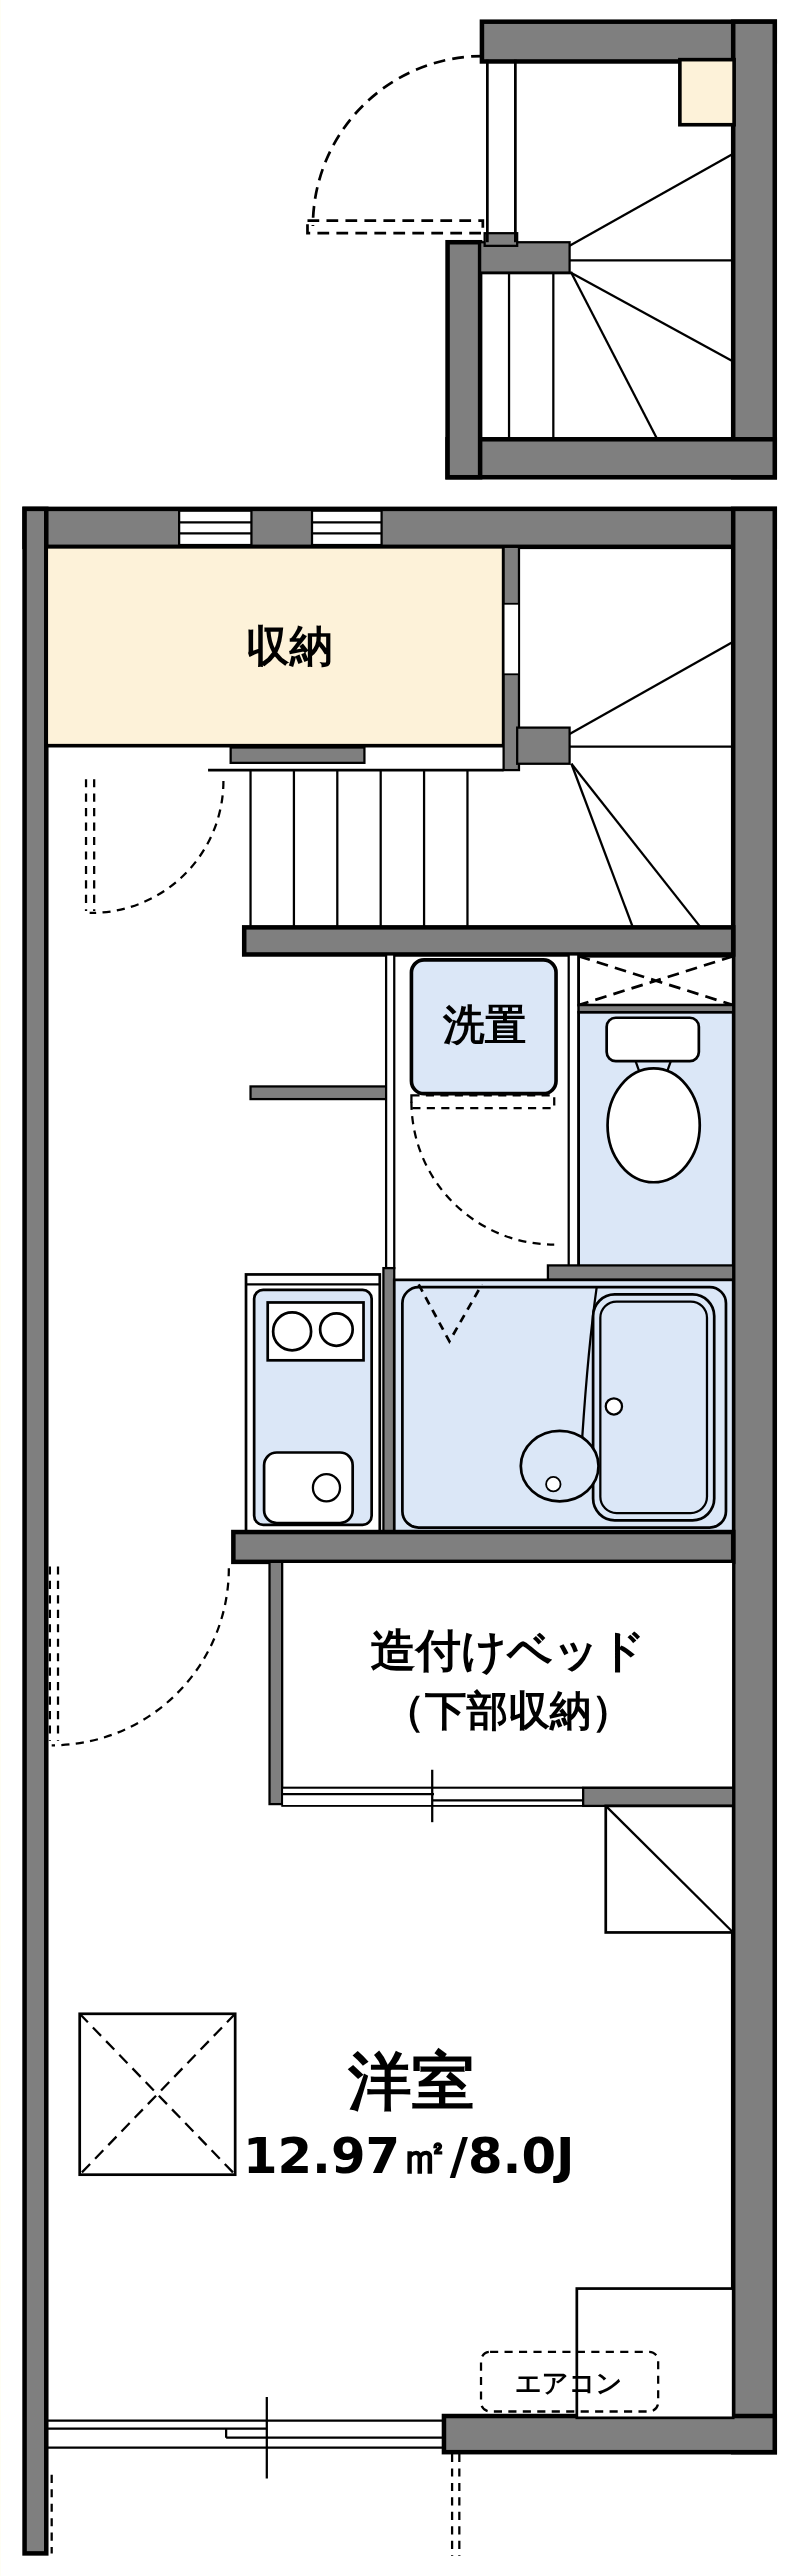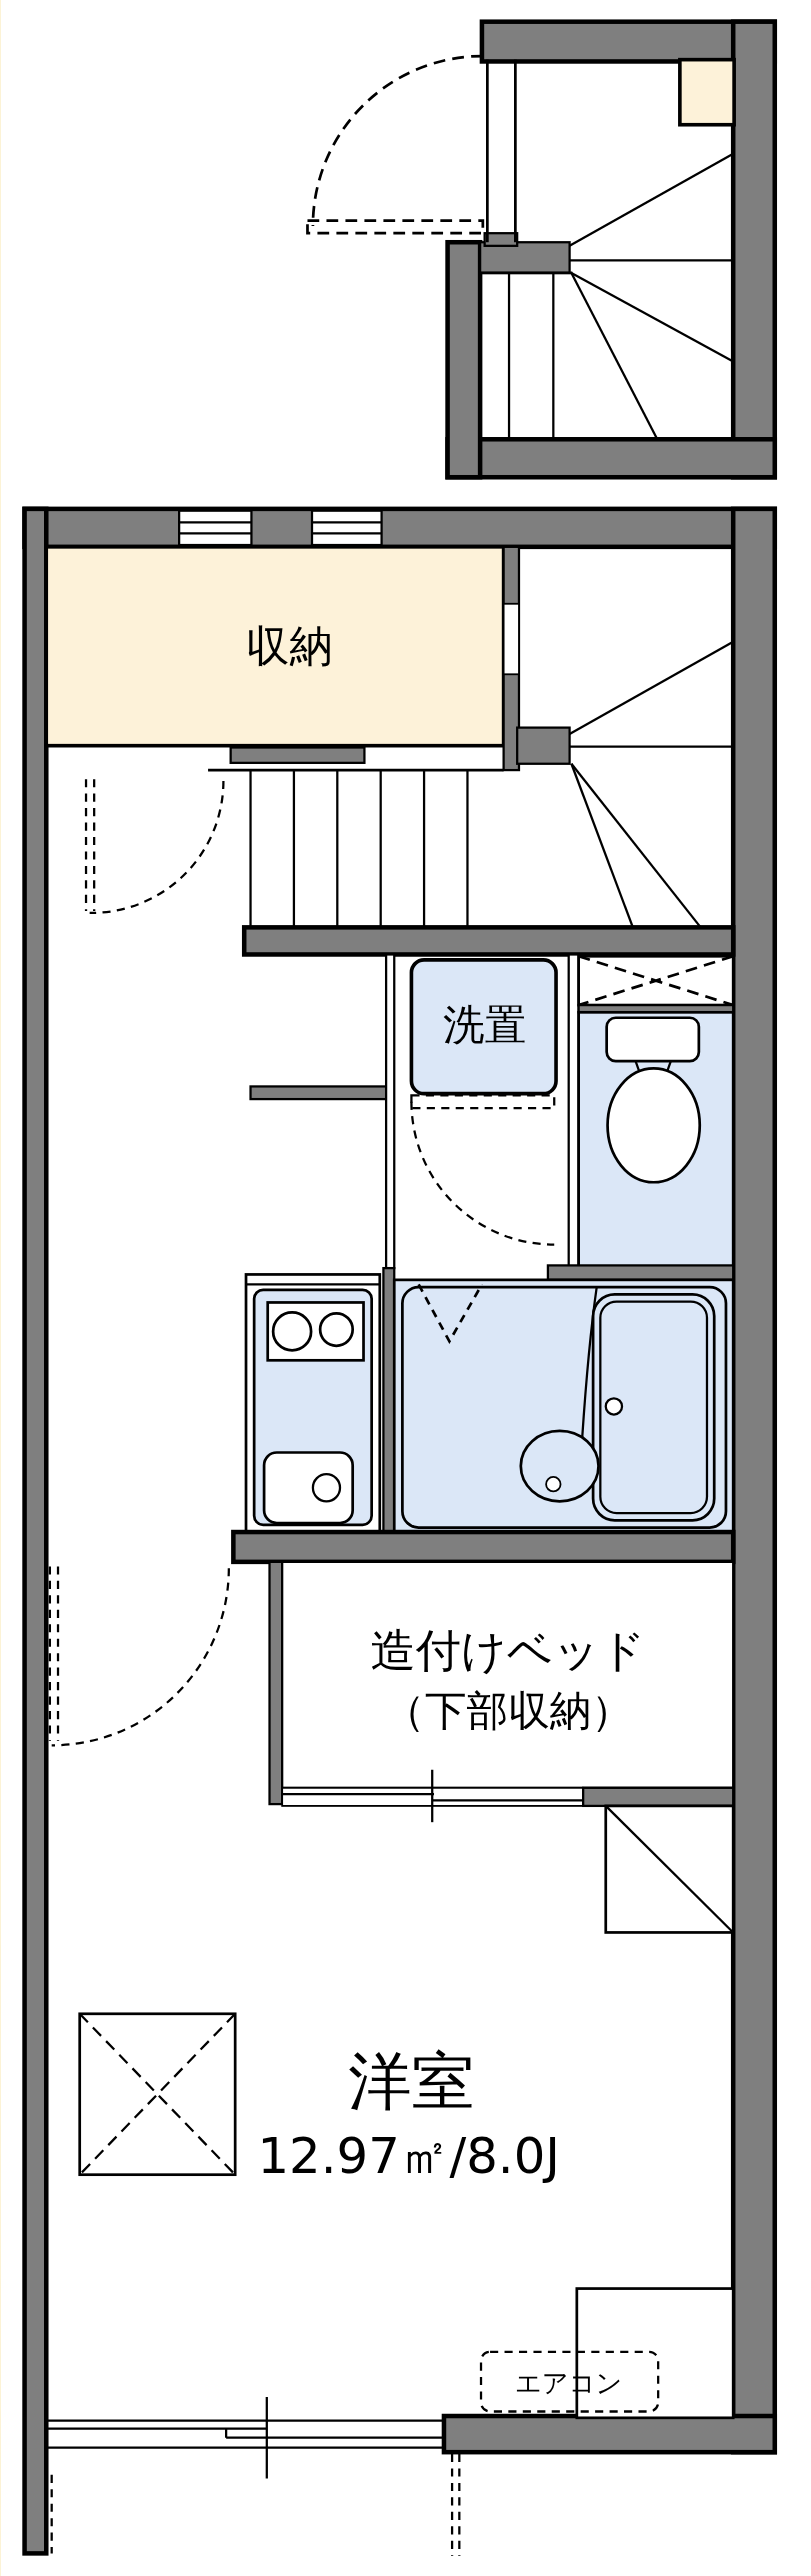--- a/index.html
+++ b/index.html
@@ -1,16 +1,16 @@
 <!DOCTYPE html>
 <html style="font-size:14.5px"><head>
 <meta charset="utf-8">
 <style>
   html,body{margin:0;padding:0;background:#fff;}
-  .stage{position:relative;width:812px;height:2576px;background:#eab308;overflow:hidden;}
+  .stage{position:relative;width:812px;height:2576px;background:#fef9c3;overflow:hidden;font-weight:bold;}
   svg{display:block;}
   .wall{fill:#7f7f7f;stroke:#000;stroke-width:5;}
   .wallt{fill:#7f7f7f;stroke:#000;stroke-width:2.5;}
   .ln{stroke:#000;stroke-width:2.5;fill:none;}
   .ln3{stroke:#000;stroke-width:3;fill:none;}
   .dash{stroke-dasharray:13 8;}
   .dash2{stroke-dasharray:9 7;}
   .white{fill:#ffffff;stroke:#000;}
   .blue{fill:#dbe7f7;stroke:#000;}
   .cream{fill:#fdf2d9;stroke:#000;}

